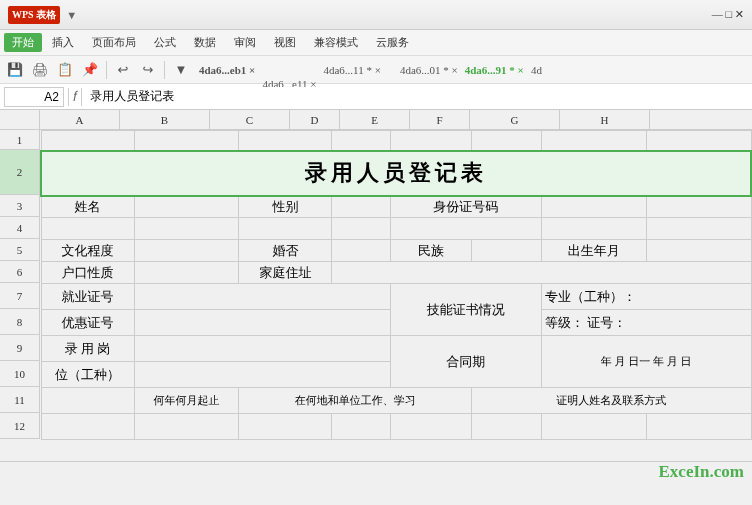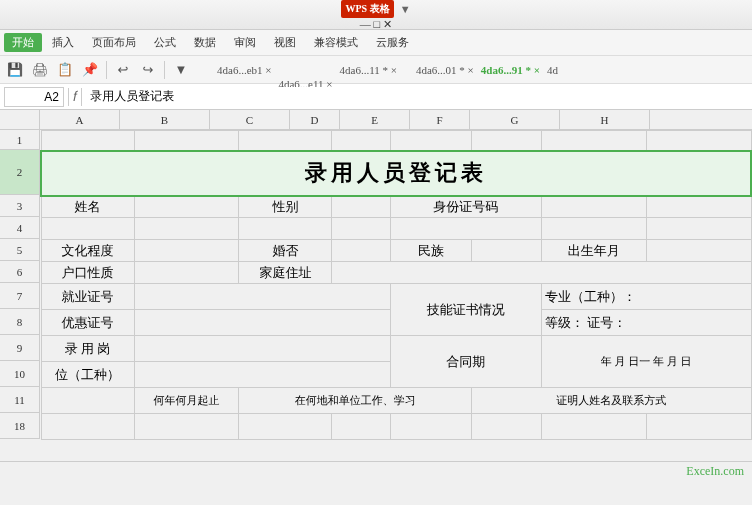--- a/index.html
+++ b/index.html
@@ -7,21 +7,20 @@
     
     
     .title-bar {
       background: linear-gradient(to bottom, #f5f5f5, #e8e8e8);
       height: 30px;
       display: flex;
       align-items: center;
       justify-content: space-between;
       padding: 0 8px;
       border-bottom: 1px solid #ccc;
-      flex-direction: column;
     }
     .title-left { display: flex; align-items: center; gap: 6px; }
     .wps-logo {
       background: #cc2200;
       color: white;
       font-size: 10px;
       font-weight: bold;
       padding: 2px 4px;
       border-radius: 2px;
     }
@@ -168,23 +167,23 @@
     .status-bar {
       background: #f0f0f0;
       height: 20px;
       border-top: 1px solid #ccc;
       display: flex;
       align-items: center;
       justify-content: flex-end;
       padding: 0 8px;
     }
     .excel-watermark {
-      font-size: 12px;
+      font-size: 17px;
       color: #4CAF50;
-      font-weight: normal;
+      font-weight: bold;
     }
 
     .spreadsheet-wrapper {
       display: flex;
       flex-direction: column;
       height: calc(505px - 30px - 26px - 28px - 24px - 26px - 20px);
     }
   </style>
 </head>
 <body>
@@ -212,21 +211,21 @@
 <div class="toolbar">
   <div class="toolbar-btn">💾</div>
   <div class="toolbar-btn">🖨</div>
   <div class="toolbar-btn">📋</div>
   <div class="toolbar-btn">📌</div>
   <div class="toolbar-sep"></div>
   <div class="toolbar-btn">↩</div>
   <div class="toolbar-btn">↪</div>
   <div class="toolbar-sep"></div>
   <div class="toolbar-btn">▼</div>
-  <span style="margin-left:22px;font-size:11px;color:#555;">4da6...eb1 ×</span>
+  <span style="margin-left:4px;font-size:11px;color:#555;font-weight:bold;">4da6...eb1 ×</span>
   <span style="margin-left:4px;font-size:11px;color:#555;margin-top:28px;">4da6...e11 ×</span>
   <span style="margin-left:4px;font-size:11px;color:#555;">4da6...11 * ×</span>
   <span style="margin-left:16px;font-size:11px;color:#555;">4da6...01 * ×</span>
   <span style="margin-left:4px;font-size:11px;color:#4a4;font-weight:bold;">4da6...91 * ×</span>
   <span style="margin-left:4px;font-size:11px;color:#555;">4d</span>
 </div>
 
 <div class="formula-bar">
   <input class="cell-ref" type="text" value="A2" style="">
   <div class="formula-sep"></div>
@@ -256,21 +255,21 @@
       <div class="row-num" style="height:45px;background:#c8e6c9;">2</div>
       <div class="row-num" style="height:22px;">3</div>
       <div class="row-num" style="height:22px;">4</div>
       <div class="row-num" style="height:22px;">5</div>
       <div class="row-num" style="height:22px;">6</div>
       <div class="row-num" style="height:26px;">7</div>
       <div class="row-num" style="height:26px;">8</div>
       <div class="row-num" style="height:26px;">9</div>
       <div class="row-num" style="height:26px;">10</div>
       <div class="row-num" style="height:26px;">11</div>
-      <div class="row-num" style="height:26px;">18</div>
+      <div class="row-num" style="height:26px;">12</div>
     </div>
 
     <div class="grid">
       <table>
 
         <tbody>
             <tr>
           <td style="width:80px;height:20px;"></td>
           <td style="width:90px;"></td>
           <td style="width:80px;"></td>

